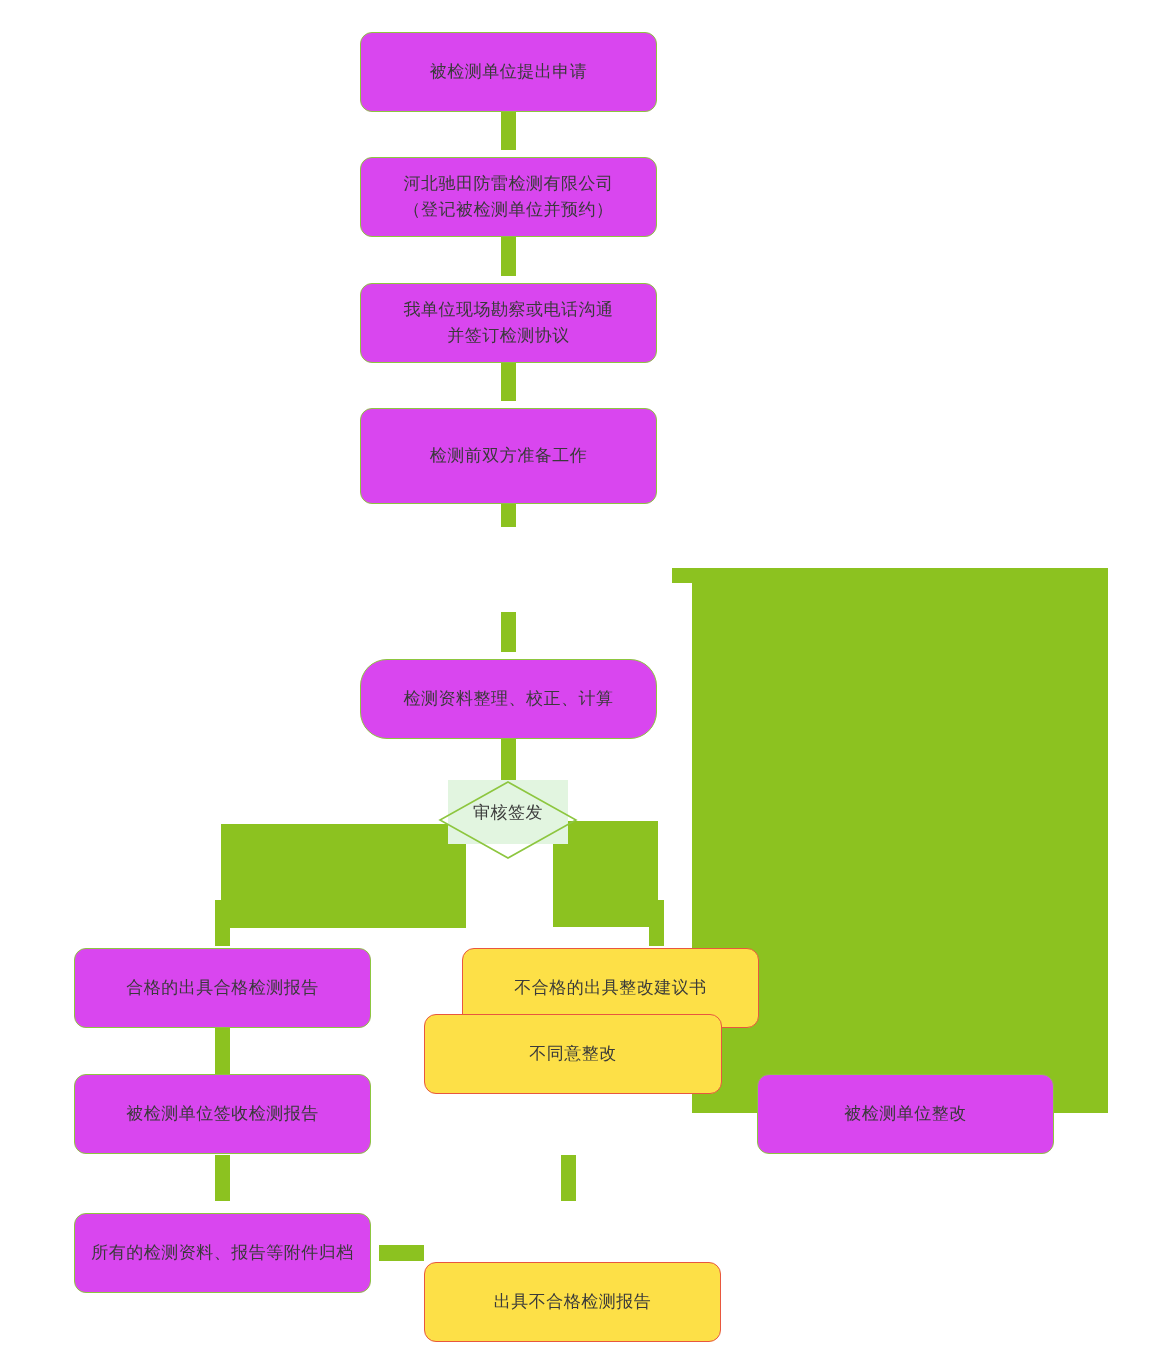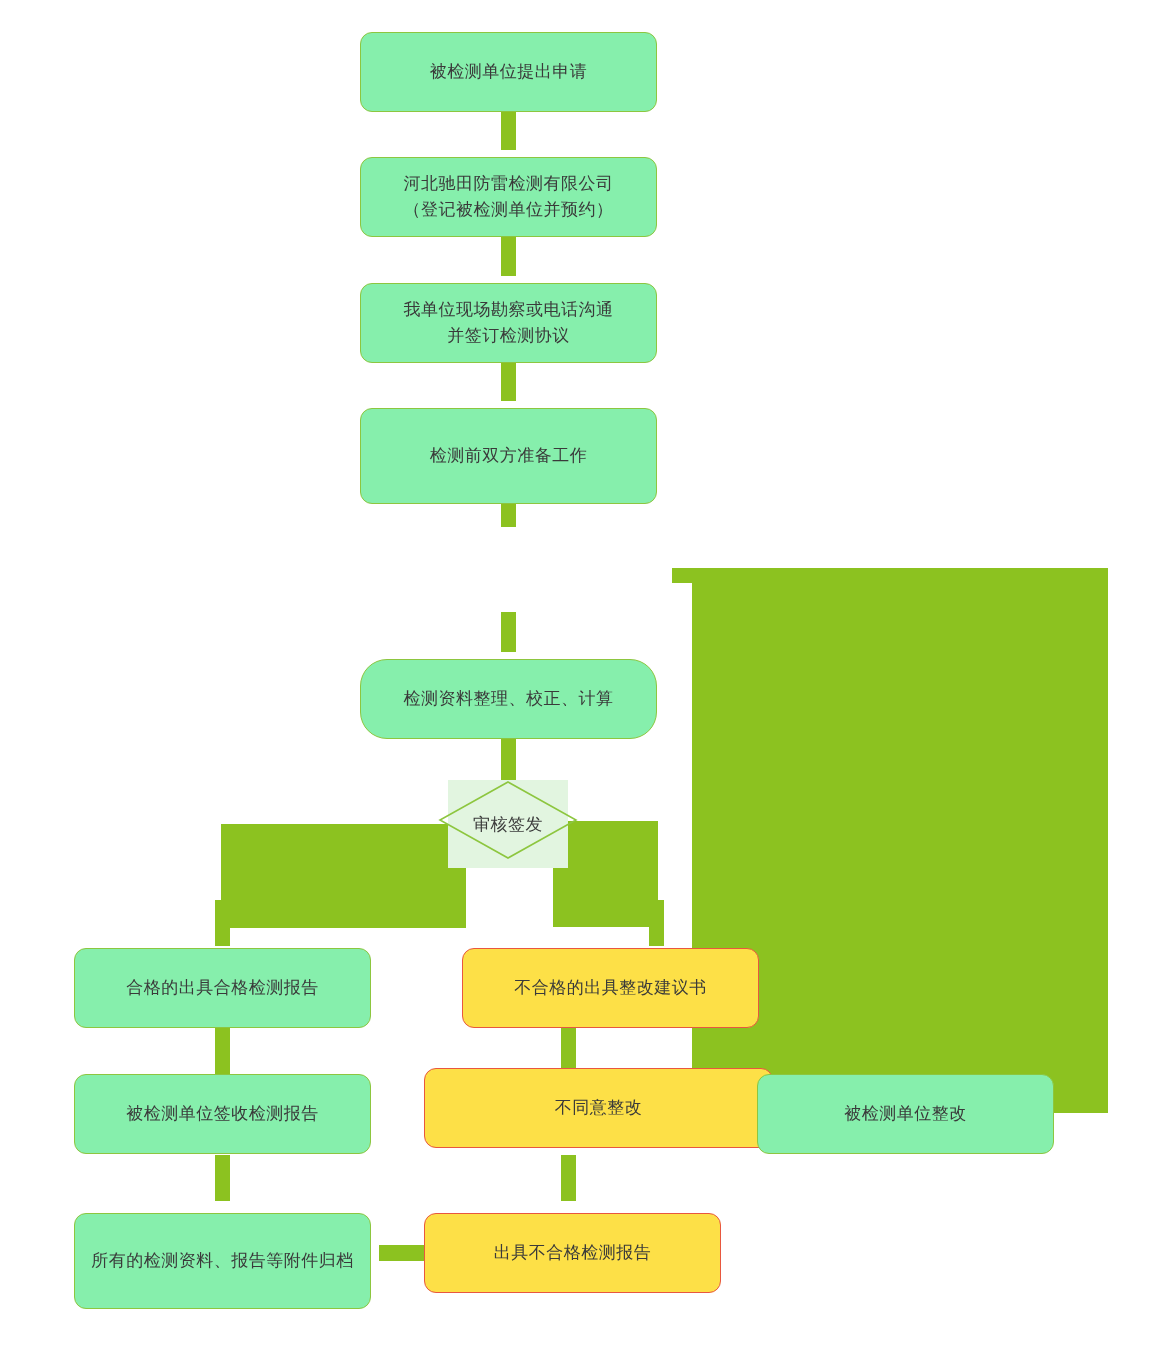--- a/index.html
+++ b/index.html
@@ -26,21 +26,21 @@
     justify-content: center;
     text-align: center;
     border-radius: 12px;
     font-size: 17px;
     line-height: 1.55;
     color: #3a3a3a;
     letter-spacing: 0.5px;
     z-index: 5;
   }
   .node.green {
-    background: #86efac;
+    background: #d946ef;
     border: 1.4px solid #8dc63f;
   }
   .node.red {
     background: #fde047;
     border: 1.4px solid #e8573f;
   }
   .node .label {
     display: block;
     white-space: pre-line;
     padding: 0 10px;
@@ -139,49 +139,49 @@
 
   <div class="node green" style="left:360px; top:408px; width:297px; height:96px;">
     <span class="label">检测前双方准备工作</span>
   </div>
 
 
   <div class="node green" style="left:360px; top:659px; width:297px; height:80px;border-radius:27px;">
     <span class="label">检测资料整理、校正、计算</span>
   </div>
 
-  <div class="decision-wrap" style="left:448px; top:780px; width:120px; height:88px;">
+  <div class="decision-wrap" style="left:448px; top:780px; width:120px; height:64px;">
     <div class="decision-bg"></div>
     <svg width="140" height="80" viewBox="0 0 140 80">
       <polygon points="70,2 138,40 70,78 2,40" fill="none" stroke="#8dc63f" stroke-width="1.6"></polygon>
     </svg>
     <div class="decision-text">审核签发</div>
   </div>
 
   <div class="node green" style="left:74px; top:948px; width:297px; height:80px;">
     <span class="label">合格的出具合格检测报告</span>
   </div>
 
   <div class="node green" style="left:74px; top:1074px; width:297px; height:80px;">
     <span class="label">被检测单位签收检测报告</span>
   </div>
 
-  <div class="node green" style="left:74px; top:1213px; width:297px; height:96px;">
+  <div class="node green" style="left:74px; top:1213px; width:297px; height:80px;">
     <span class="label">所有的检测资料、报告等附件归档</span>
   </div>
 
   <div class="node red" style="left:462px; top:948px; width:297px; height:80px;">
     <span class="label">不合格的出具整改建议书</span>
   </div>
 
-  <div class="node red" style="left:424px; top:1068px; width:349px; height:80px;">
+  <div class="node red" style="left:424px; top:1014px; width:298px; height:80px;">
     <span class="label">不同意整改</span>
   </div>
 
-  <div class="node red" style="left:424px; top:1213px; width:297px; height:80px;">
+  <div class="node red" style="left:424px; top:1262px; width:297px; height:80px;">
     <span class="label">出具不合格检测报告</span>
   </div>
 
   <div class="node green" style="left:757px; top:1074px; width:297px; height:80px;">
     <span class="label">被检测单位整改</span>
   </div>
 
 </div>
 
 </body></html>

